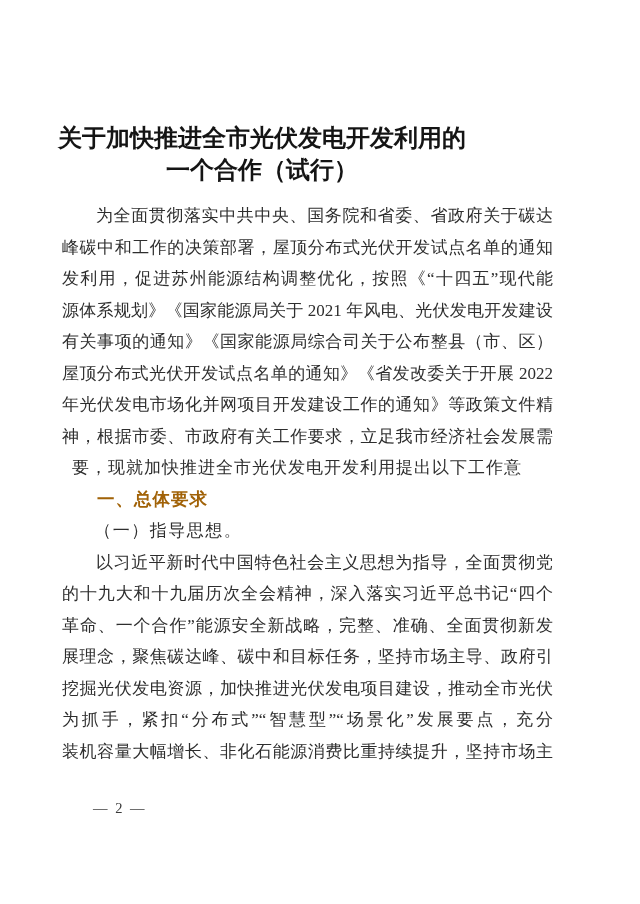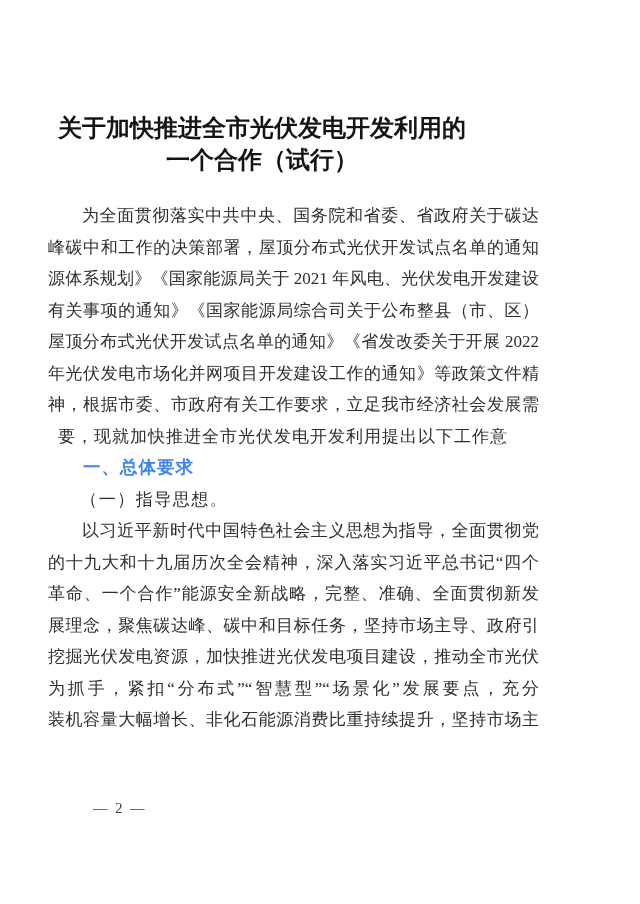--- a/index.html
+++ b/index.html
@@ -11,33 +11,33 @@
     position: relative;
     width: 640px;
     height: 904px;
     background: #ffffff;
     overflow: hidden;
     font-family: "Liberation Serif", "DejaVu Serif", serif;
     color: #303030;
   }
   .doc-title {
     position: absolute;
-    top: 112px;
+    top: 122px;
     left: 0;
     width: 524px;
     text-align: center;
     font-size: 24px;
     font-weight: bold;
     line-height: 32px;
     color: #141414;
     letter-spacing: 0px;
   }
   .body-block {
     position: absolute;
-    left: 48px;
+    left: 62px;
     top: 200px;
     width: 491px;
     font-size: 17px;
     color: #2e2e2e;
   }
   .ln {
     height: 31.5px;
     line-height: 31.5px;
     text-align: justify;
     text-align-last: justify;
@@ -50,21 +50,21 @@
   .ln.last {
     text-align: left;
     text-align-last: left;
     letter-spacing: 1px;
     margin-left: 10px;
   }
   .ln.heading {
     font-family: "Liberation Sans", "DejaVu Sans", sans-serif;
     font-weight: bold;
     font-size: 17.5px;
-    color: #3b82f6;
+    color: #a16207;
     text-align: left;
     text-align-last: left;
     letter-spacing: 1px;
     text-indent: 2em;
   }
   .ln.sub {
     text-align: center;
     text-align-last: left;
     letter-spacing: 1.5px;
     text-indent: 1.9em;
@@ -84,20 +84,21 @@
 <div class="page">
 
   <div class="doc-title">
     <div class="title-line">关于加快推进全市光伏发电开发利用的</div>
     <div class="title-line">一个合作（试行）</div>
   </div>
 
   <div class="body-block">
     <div class="ln first">为全面贯彻落实中共中央、国务院和省委、省政府关于碳达</div>
     <div class="ln">峰碳中和工作的决策部署，屋顶分布式光伏开发试点名单的通知</div>
+    <div class="ln">发利用，促进苏州能源结构调整优化，按照《“十四五”现代能</div>
     <div class="ln">源体系规划》《国家能源局关于 2021 年风电、光伏发电开发建设</div>
     <div class="ln">有关事项的通知》《国家能源局综合司关于公布整县（市、区）</div>
     <div class="ln">屋顶分布式光伏开发试点名单的通知》《省发改委关于开展 2022</div>
     <div class="ln">年光伏发电市场化并网项目开发建设工作的通知》等政策文件精</div>
     <div class="ln">神，根据市委、市政府有关工作要求，立足我市经济社会发展需</div>
     <div class="ln last">要，现就加快推进全市光伏发电开发利用提出以下工作意见。</div>
 
     <div class="ln heading">一、总体要求</div>
     <div class="ln sub">（一）指导思想。</div>
 

